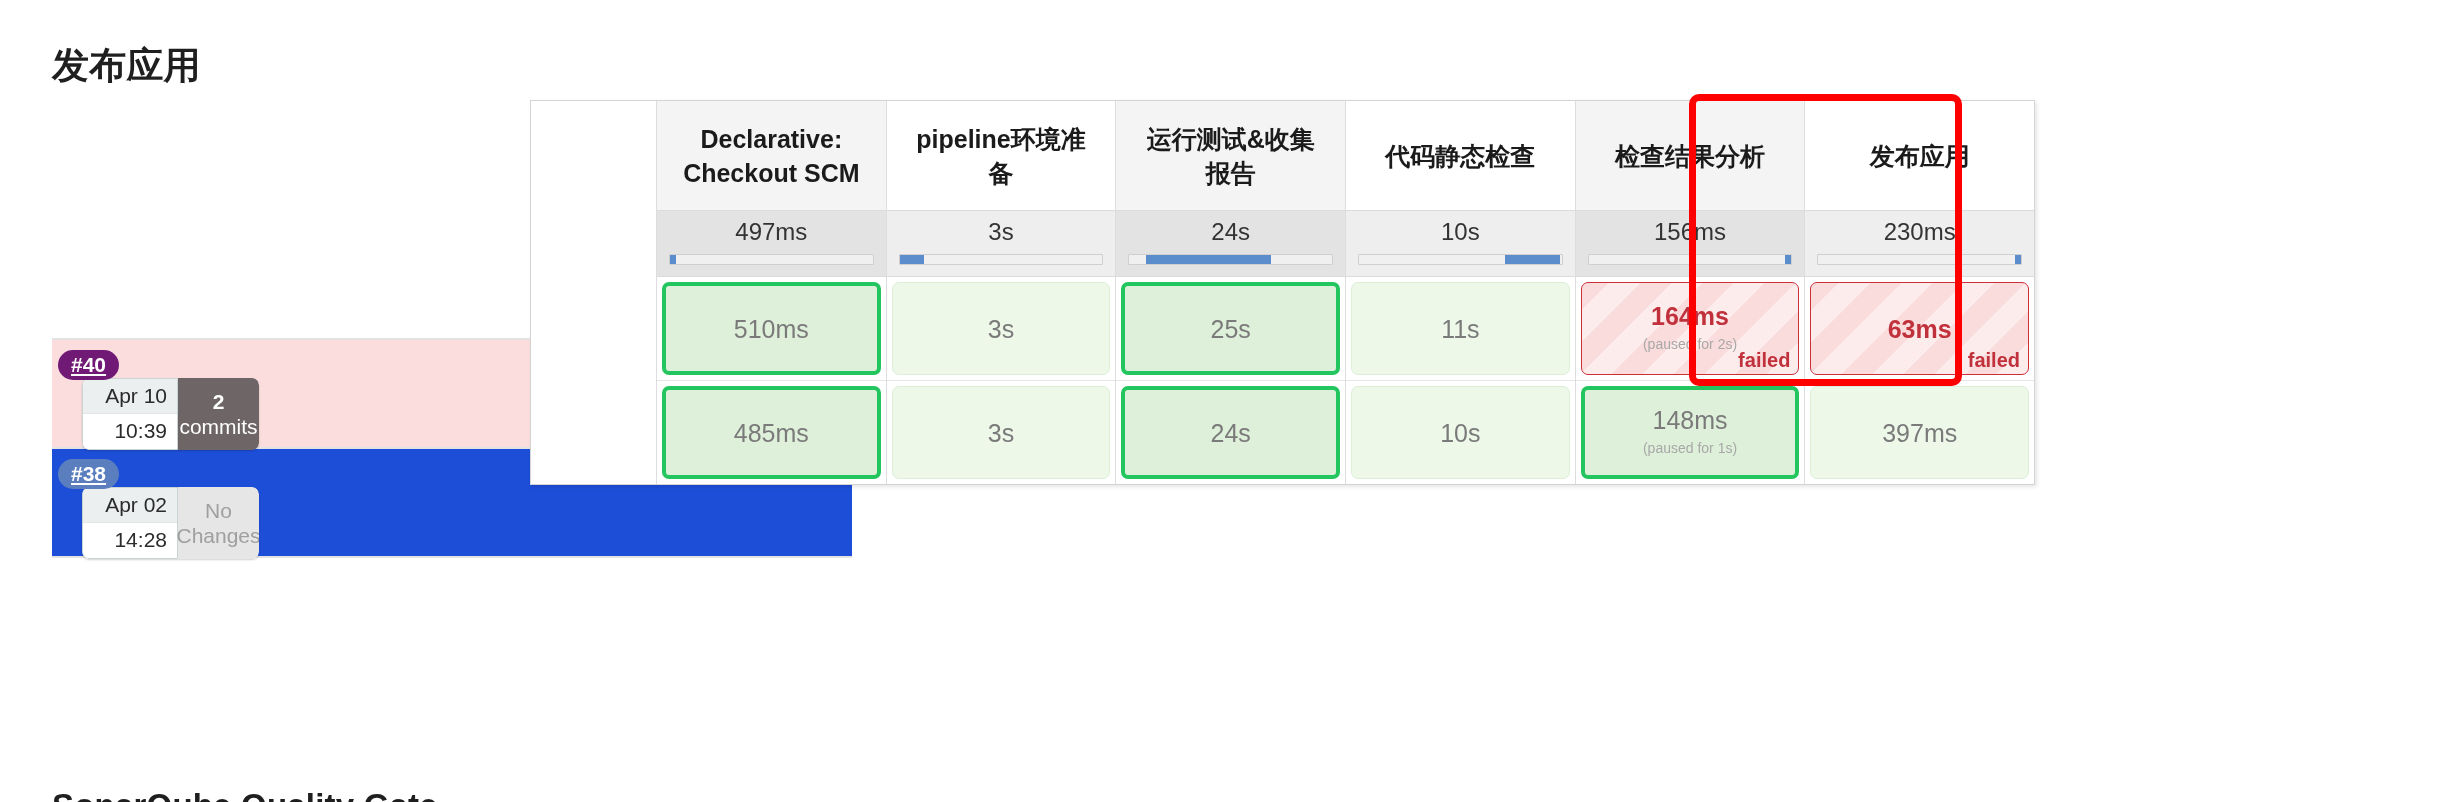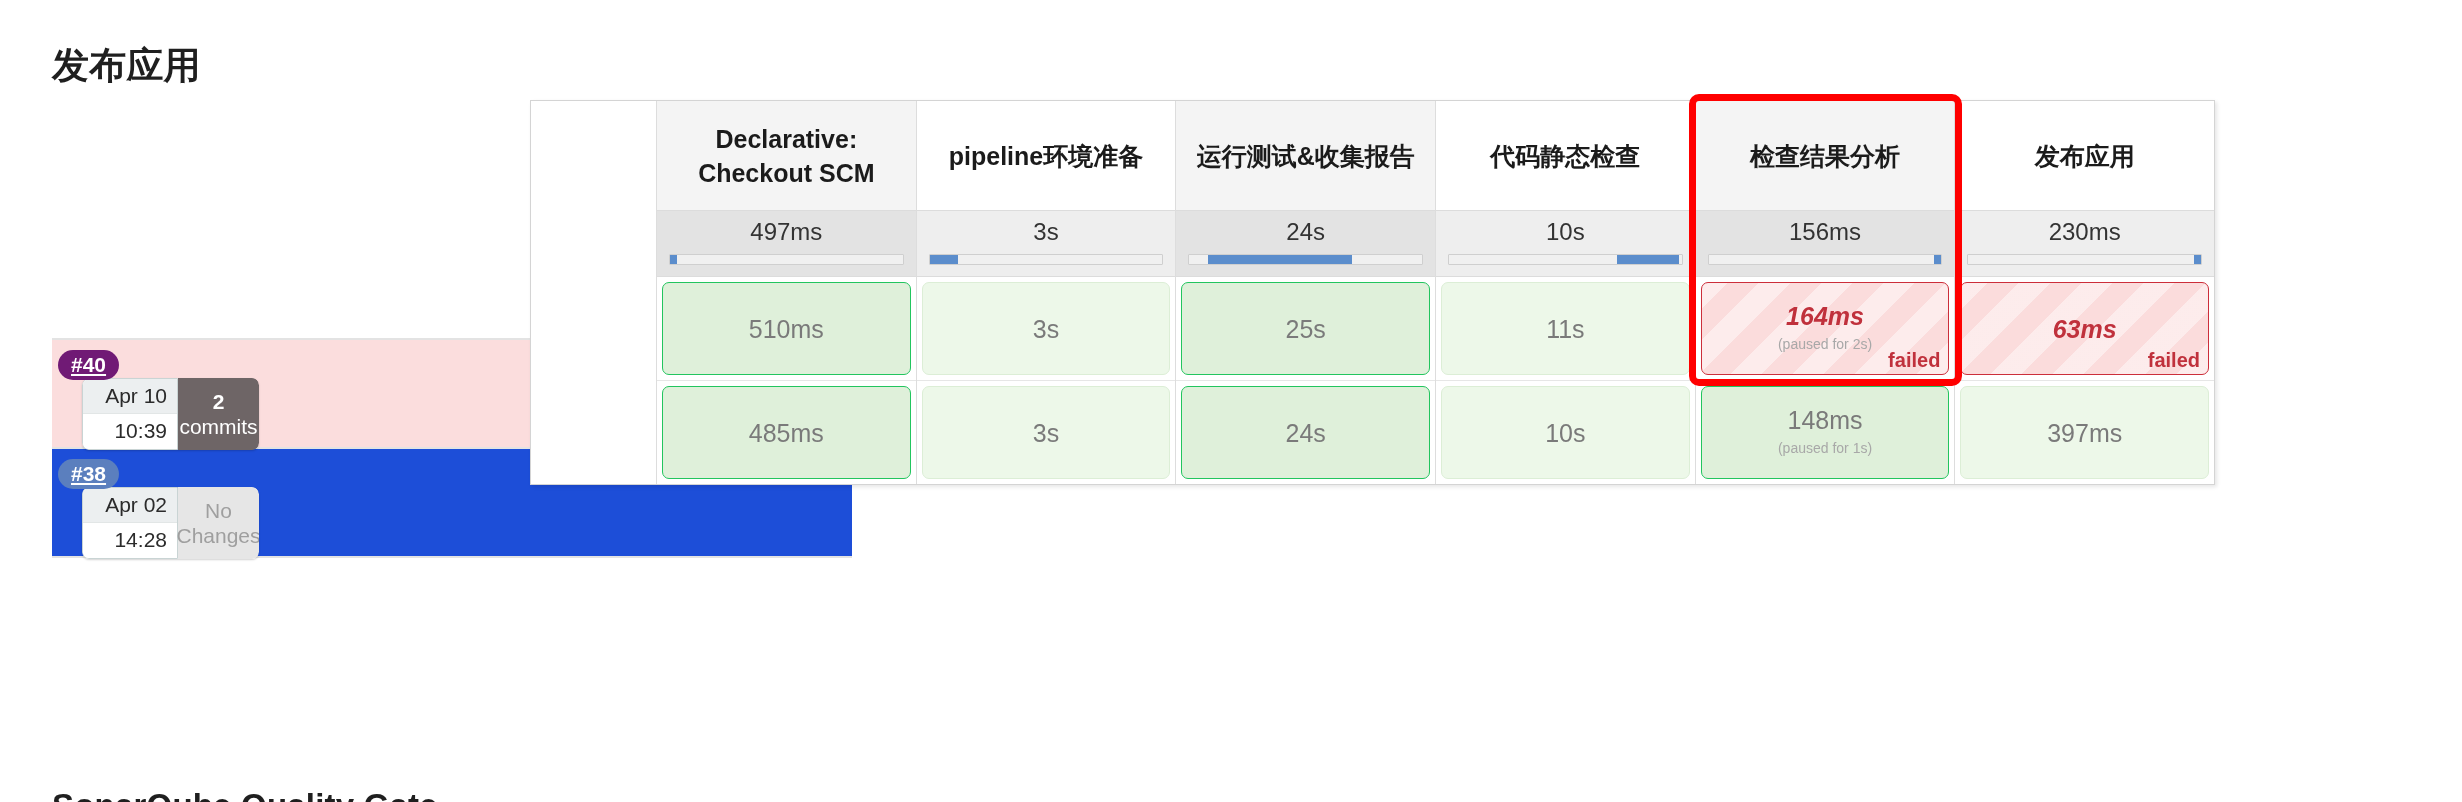--- a/index.html
+++ b/index.html
@@ -121,21 +121,21 @@
   .changes-dark  { background: #6e6566; color: #ffffff; font-weight: bold; }
   .changes-dark .cc-count { font-weight: bold; }
   .changes-dark .cc-label { font-weight: normal; }
   .changes-light { background: #e6e6e6; color: #9f9f9f; }
 
   
   #stage-table {
     position: absolute;
     left: 530px;
     top: 100px;
-    width: 1685px;
+    width: 1505px;
     background: #ffffff;
     border: 1px solid #d4d4d4;
     box-shadow: 2px 2px 4px rgba(0,0,0,.10);
     display: flex;
   }
   .stage-gutter {
     width: 126px;
     flex: 0 0 126px;
     background: #ffffff;
     border-right: 1px solid #dddddd;
@@ -206,39 +206,39 @@
     position: relative;
     height: 93px;
     border-radius: 7px;
     display: flex;
     flex-direction: column;
     align-items: center;
     justify-content: center;
     text-align: center;
     overflow: hidden;
   }
-  .cell-success-a { background: #dff0da; border: 1px solid #22c55e; }
+  .cell-success-a { background: #dff0da; border: 4px solid #22c55e; }
   .cell-success-b { background: #edf8e9; border: 1px solid #dceed6; }
   .cell-failed {
     border: 1px solid #cc2e3a;
     background-color: #fbdcdc;
     background-image: repeating-linear-gradient(
       -45deg,
       rgba(255,255,255,.45) 0px,
       rgba(255,255,255,.45) 22px,
       rgba(0,0,0,0) 22px,
       rgba(0,0,0,0) 44px
     );
   }
   .cell-time {
     font-size: 25px;
     color: #7a7a7a;
     line-height: 30px;
   }
-  .cell-failed .cell-time { color: #c0313c; font-weight: bold; font-style: italic; }
+  .cell-failed .cell-time { color: #c0313c; font-weight: bold; }
   .cell-sub {
     font-size: 14px;
     color: #a8a8a8;
     line-height: 24px;
     margin-top: 1px;
   }
   .cell-status {
     position: absolute;
     right: 8px;
     bottom: 2px;

